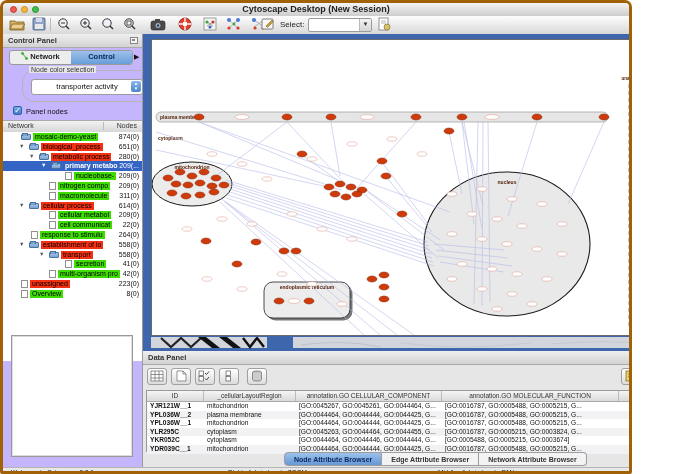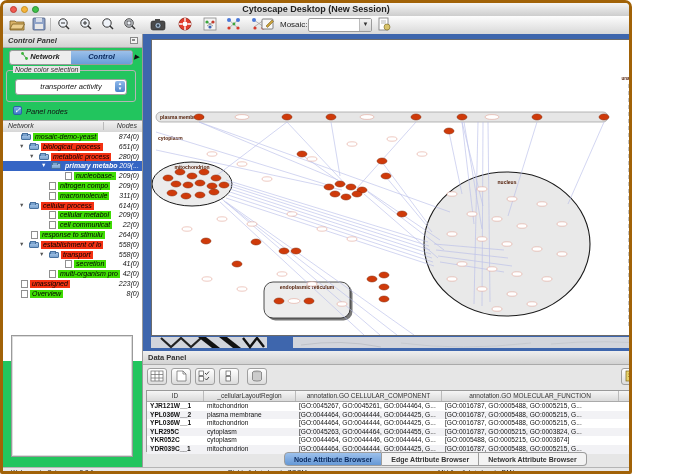--- a/index.html
+++ b/index.html
@@ -20,36 +20,36 @@
   .tbtn{position:absolute;top:1px;width:18px;height:15px;}
   .tbtn svg{display:block;margin:0 auto;}
   .tsep{position:absolute;top:2px;width:1px;height:13px;background:#bbb;}
   .search-label{position:absolute;left:277px;top:4px;font-size:8px;color:#222;}
   .search-combo{position:absolute;left:305px;top:2px;width:62px;height:12px;background:#fff;
     border:1px solid #9b9b9b;border-radius:2px;}
   .search-combo .arrow{position:absolute;right:0;top:0;width:11px;height:100%;
     border-left:1px solid #bbb;background:linear-gradient(#f4f4f4,#d5d5d5);
     font-size:6px;color:#333;text-align:center;line-height:11px;}
   
-  .cpanel{position:absolute;left:0;top:31px;width:140px;height:433px;background:#22c55e;
-    border-right:1px solid #9a9a9a;box-sizing:border-box;font-style:italic;}
+  .cpanel{position:absolute;left:0;top:31px;width:140px;height:433px;background:#c4b5fd;
+    border-right:1px solid #9a9a9a;box-sizing:border-box;}
   .phead{position:relative;height:13px;background:linear-gradient(#efefef,#d2d2d2);
     border-bottom:1px solid #aaa;font-size:7.5px;font-weight:bold;color:#333;
     line-height:13px;padding-left:5px;}
   .float-ico{position:absolute;right:4px;top:3px;width:8px;height:7px;border:1px solid #888;
     background:#f4f4f4;box-sizing:border-box;}
   .float-ico::after{content:"";position:absolute;left:1px;top:1px;width:3px;height:2px;background:#888;}
   .ctabs{position:absolute;left:6px;top:16px;width:122px;height:13px;border:1px solid #9a9a9a;
     border-radius:3px;overflow:hidden;display:flex;background:#ededed;}
   .ctab{flex:1;font-size:7.5px;font-weight:bold;color:#222;text-align:center;line-height:12px;position:relative;}
   .ctab.sel{background:linear-gradient(#9cc0ea,#699ed8);color:#08275c;}
   .ctab .mini{display:inline-block;vertical-align:-1px;margin-right:2px;}
   .ctab-arrow{position:absolute;left:131px;top:19px;font-size:7px;color:#111;}
-  .groupbox{position:absolute;left:3px;top:36px;width:128px;height:30px;border:1px solid #b5b5b5;
-    border-radius:3px;}
+  .groupbox{position:absolute;left:19px;top:36px;width:128px;height:30px;border:1px solid #b5b5b5;
+    border-radius:12px;}
   .legend{position:absolute;left:6px;top:-5px;background:#e6e6e6;padding:0 2px;
     font-size:7px;color:#333;}
   .combo{position:absolute;left:8px;top:8px;width:110px;height:14px;background:#fff;
     border:1px solid #9d9d9d;border-radius:3px;font-size:7.5px;color:#111;
     text-align:center;line-height:13px;}
   .combo .stepper{position:absolute;right:1px;top:1px;width:10px;height:11px;border-radius:2px;
     background:linear-gradient(#8db7ea,#4d85cc);color:#fff;font-size:4.5px;line-height:5px;text-align:center;}
   .checkrow{position:absolute;left:10px;top:72px;height:10px;}
   .checkbox{position:absolute;left:0;top:0;width:9px;height:9px;border-radius:2px;
     background:linear-gradient(#79aae6,#3f7cc9);border:1px solid #2d62a8;box-sizing:border-box;
@@ -236,21 +236,21 @@
           <circle cx="5" cy="11" r="1.6" fill="#d83a2a"></circle>
           <circle cx="13" cy="11" r="1.6" fill="#d83a2a"></circle>
         </svg>
       </span>
     <span class="tbtn" style="left:258px;left:256px">
       <svg width="16" height="14">
           <rect x="2" y="2" width="11" height="10" rx="1" fill="#f7f7f7" stroke="#666" stroke-width="0.8"></rect>
           <path d="M6,9 L12,3 L13.5,4.5 L7.5,10.5 z" fill="#caa23a" stroke="#6e5514" stroke-width="0.5"></path>
         </svg>
       </span>
-    <span class="search-label">Mosaic:</span>
+    <span class="search-label">Select:</span>
     <span class="search-combo">
         <span class="arrow">▼</span>
       </span>
     <span class="tbtn" style="left:372px">
       <svg width="16" height="14">
           <rect x="3" y="1" width="9" height="12" fill="#fff" stroke="#777" stroke-width="0.8"></rect>
           <line x1="5" y1="4" x2="10" y2="4" stroke="#999" stroke-width="0.7"></line>
           <line x1="5" y1="6" x2="10" y2="6" stroke="#999" stroke-width="0.7"></line>
           <circle cx="11" cy="10" r="3" fill="#d8c36a" stroke="#77651e" stroke-width="0.6"></circle>
         </svg>

